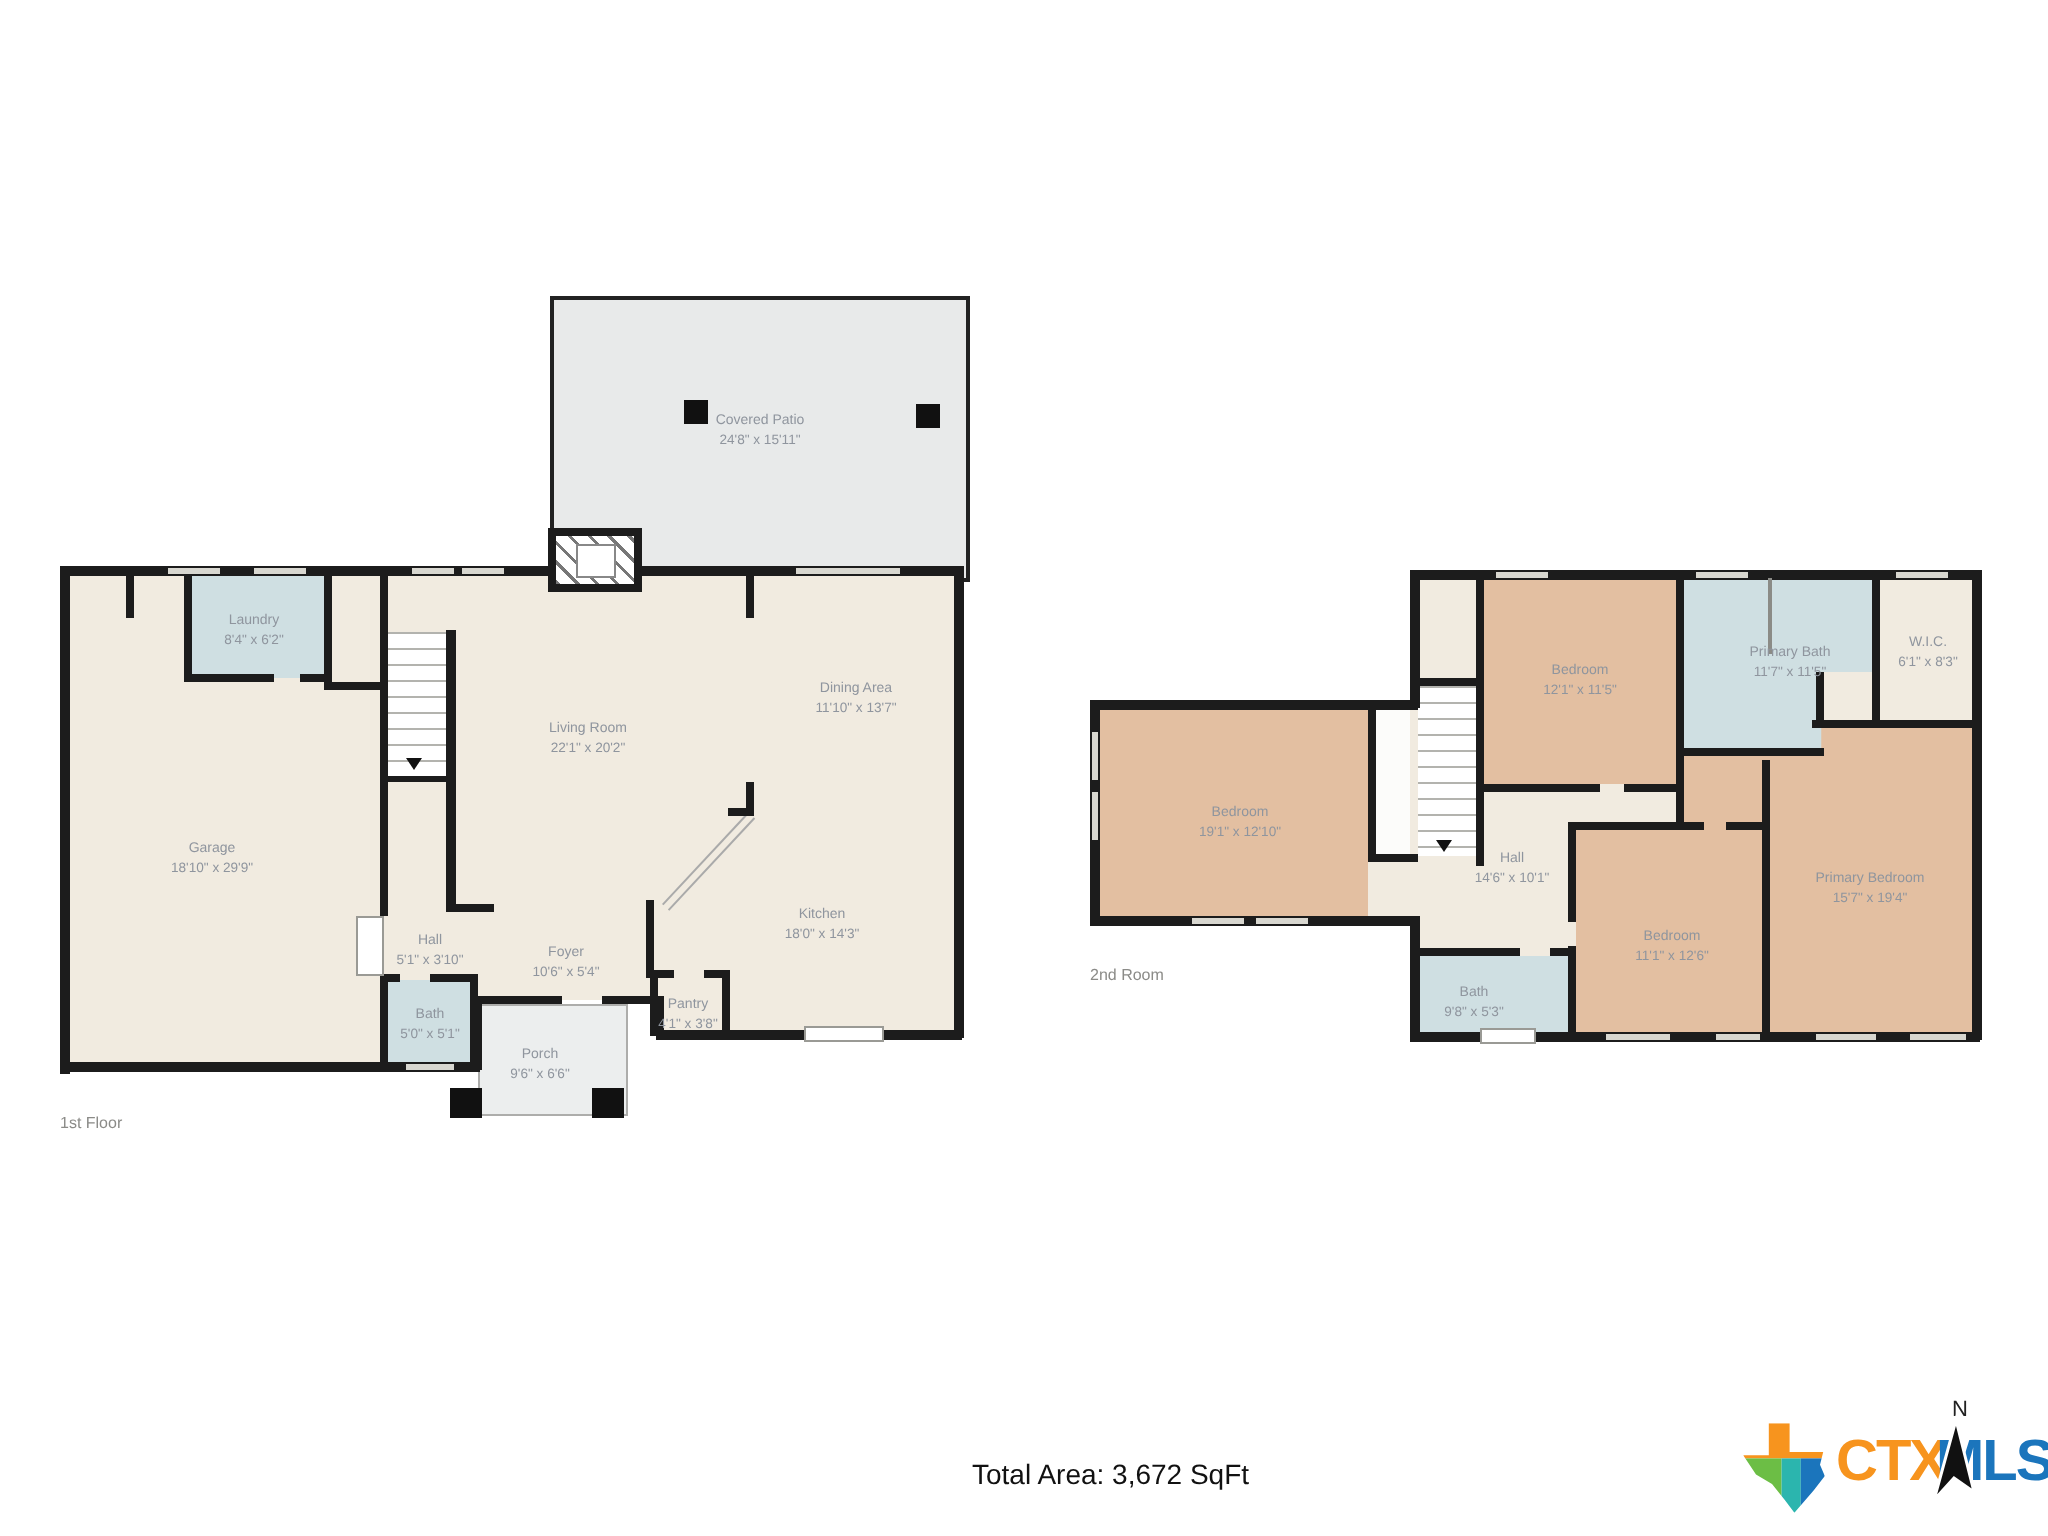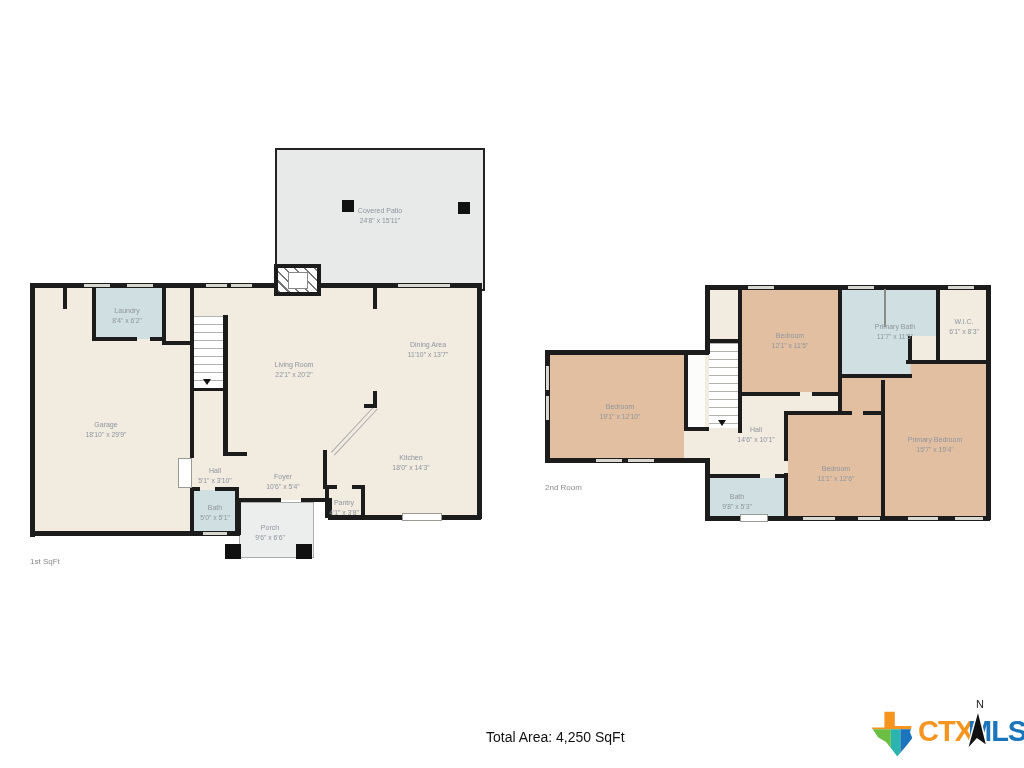--- a/index.html
+++ b/index.html
@@ -148,21 +148,21 @@
       <span class="dim">5'0" x 5'1"</span>
   </div>
   <div class="rlabel" style="left:344px;top:498px;">
     <span>Pantry</span>
       <span class="dim">4'1" x 3'8"</span>
   </div>
   <div class="rlabel" style="left:270px;top:523px;">
     <span>Porch</span>
       <span class="dim">9'6" x 6'6"</span>
   </div>
-  <div class="floor-tag" style="left:30px;top:557px;">1st SqFt</div>
+  <div class="floor-tag" style="left:30px;top:557px;">1st Floor</div>
 
   <div class="fill" style="left:709px;top:289px;width:277px;height:227px;"></div>
   <div class="fill" style="left:549px;top:354px;width:160px;height:104px;"></div>
 
   <div class="room tan" style="left:742px;top:289px;width:96px;height:103px;"></div>
   <div class="room tan" style="left:549px;top:354px;width:135px;height:104px;"></div>
   <div class="room tan" style="left:788px;top:415px;width:93px;height:101px;"></div>
   <div class="room tan" style="left:842px;top:378px;width:43px;height:37px;"></div>
   <div class="room tan" style="left:885px;top:362px;width:101px;height:154px;"></div>
   <div class="room wet" style="left:842px;top:289px;width:94px;height:87px;clip-path:polygon(0% 0%,100% 0%,100% 54%,73% 54%,73% 100%,0% 100%);"></div>
@@ -241,21 +241,21 @@
   <div class="rlabel" style="left:935px;top:435px;">
     <span>Primary Bedroom</span>
       <span class="dim">15'7" x 19'4"</span>
   </div>
   <div class="rlabel" style="left:737px;top:492px;">
     <span>Bath</span>
       <span class="dim">9'8" x 5'3"</span>
   </div>
   <div class="floor-tag" style="left:545px;top:483px;">2nd Room</div>
 
-  <div class="total" style="left:486px;top:729px;">Total Area: 4,250 SqFt</div>
+  <div class="total" style="left:486px;top:729px;">Total Area: 3,672 SqFt</div>
 
   <div class="logo">
     <svg width="48" height="52" viewBox="0 0 60 60" style="left:0;top:6px;">
       <defs>
         <clipPath id="txclip">
           <path d="M18 2 L31 2 L31 20 L52 20 L50 28 L53 35 L46 44 L34 58 L28 50 L20 40 L10 34 L2 22 L18 22 Z"></path>
         </clipPath>
       </defs>
       <g clip-path="url(#txclip)">
         <rect x="0" y="0" width="60" height="24" fill="#F7941E"></rect>

